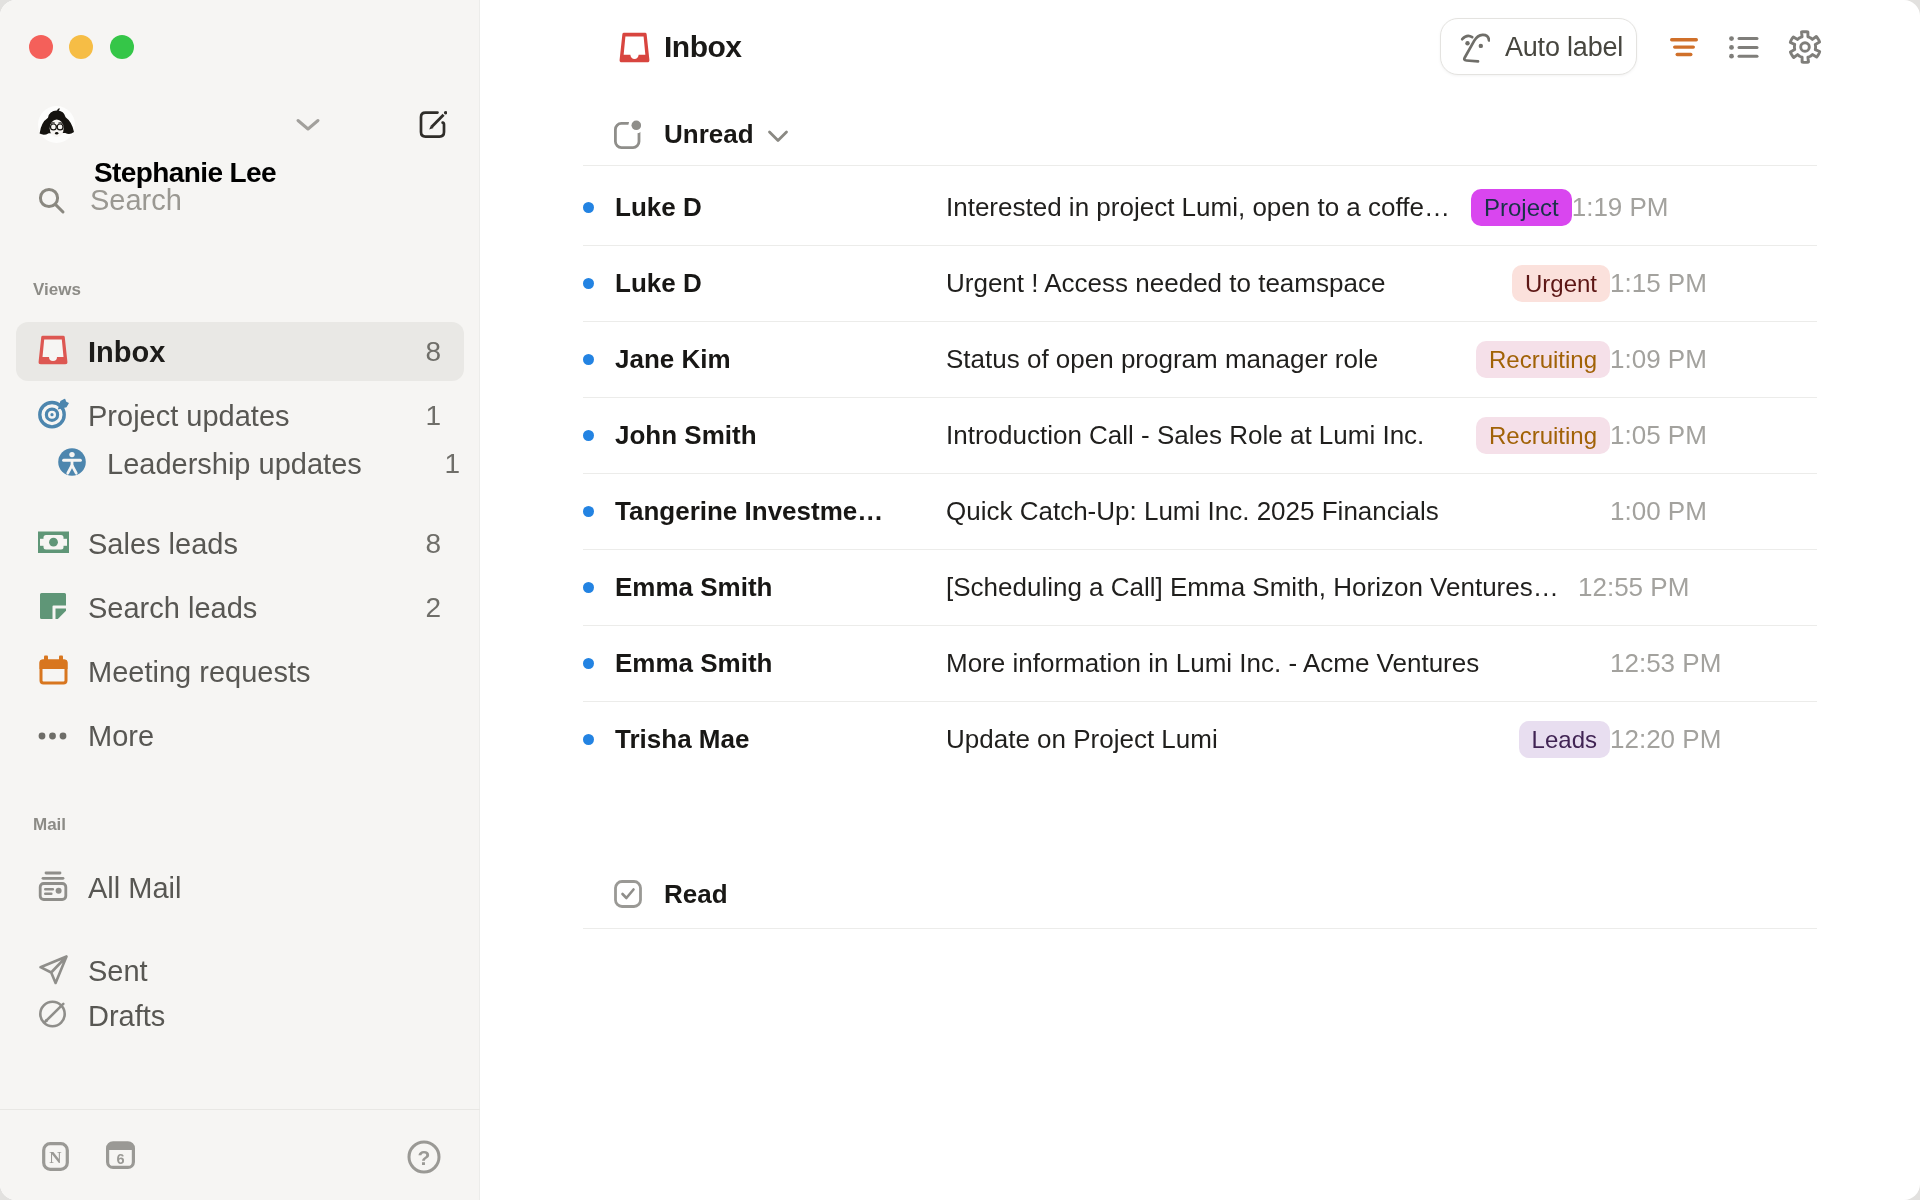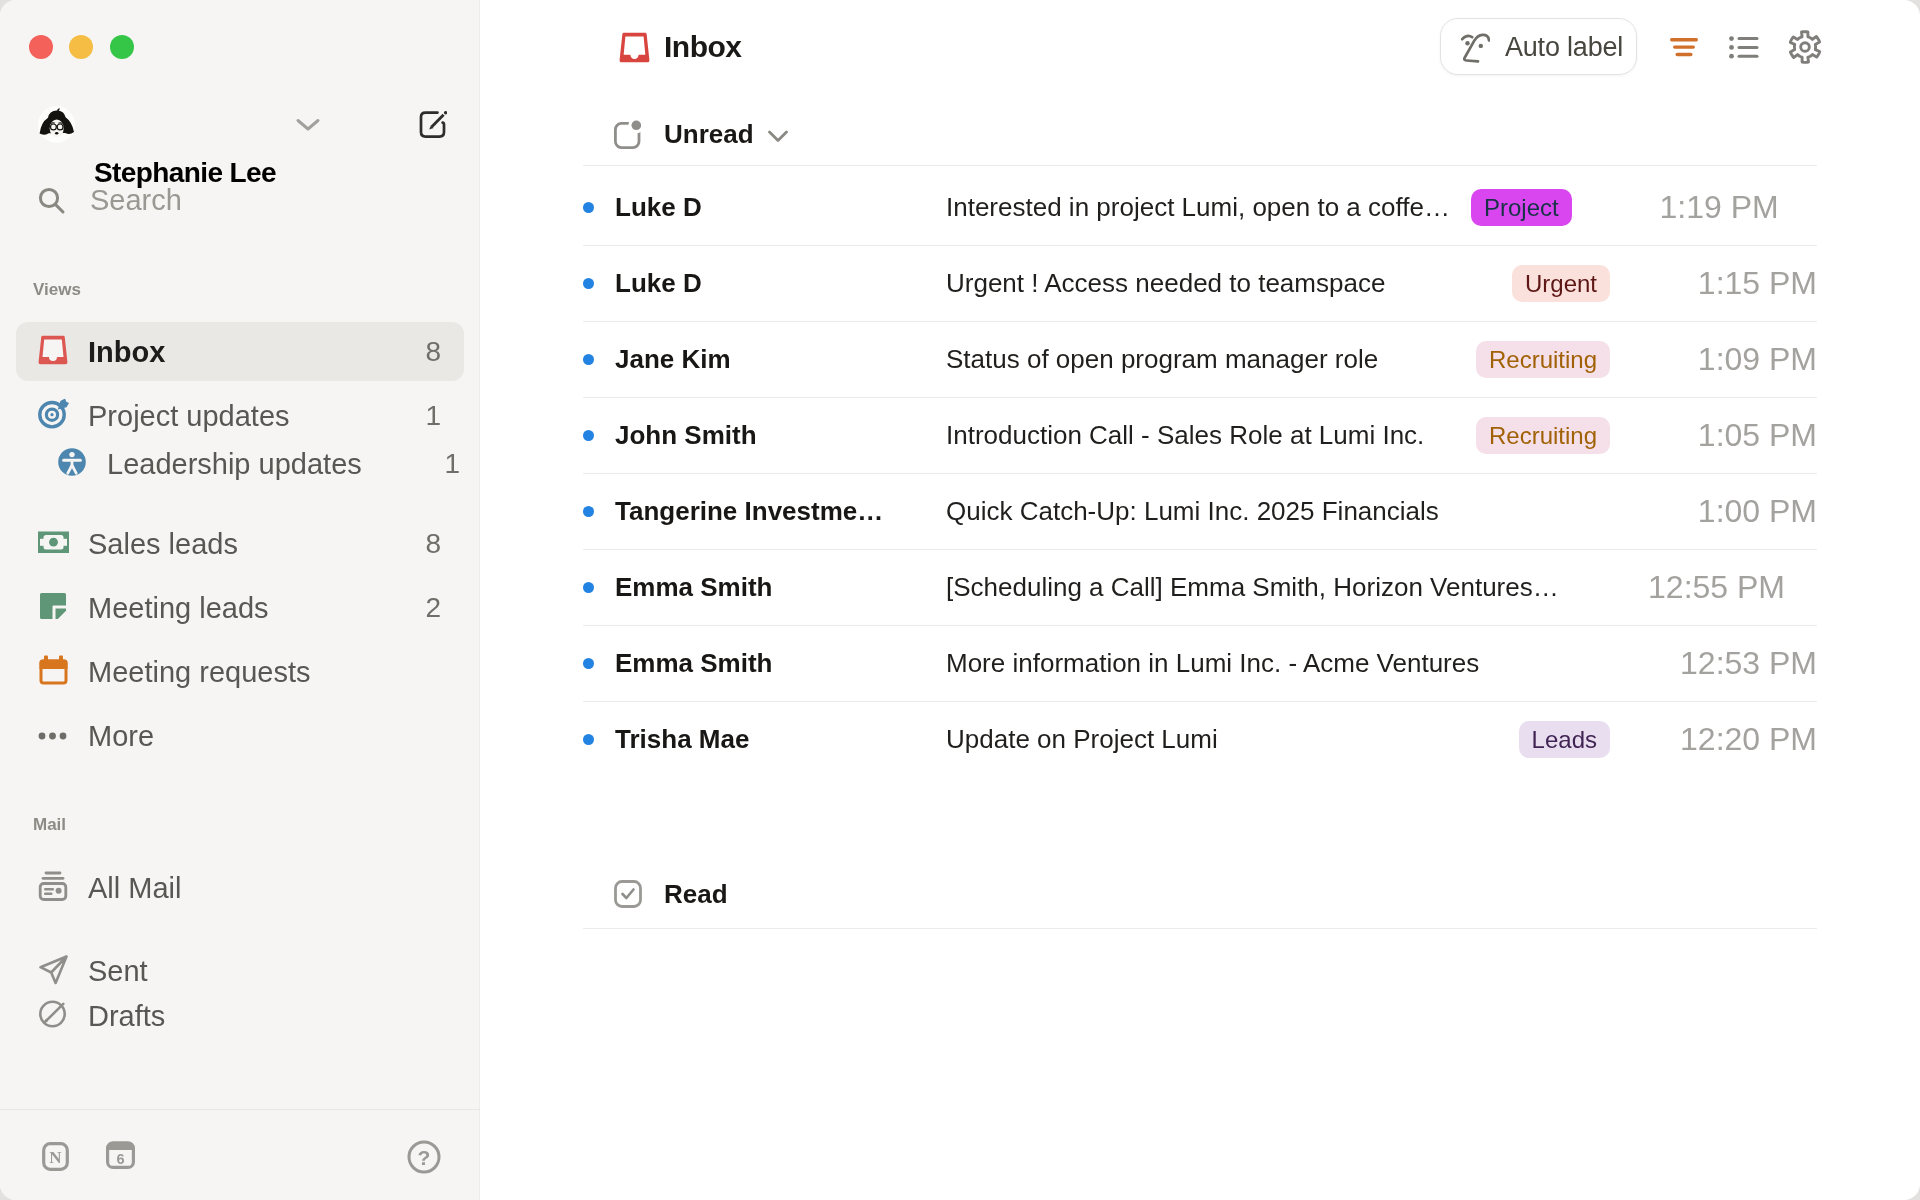--- a/index.html
+++ b/index.html
@@ -16,21 +16,21 @@
 
 .hdr-title { position:absolute; left:664px; top:47px; transform:translateY(-50%); font-size:30px; font-weight:700; color:#1a1917; letter-spacing:-0.5px; }
 .sechdr { position:absolute; font-size:26px; font-weight:600; color:#191816; }
 .divline { position:absolute; left:583px; width:1234px; height:1px; background:#ececea; }
 .mrow { position:absolute; left:583px; width:1234px; height:76px; display:flex; align-items:center; }
 .mrow .dot { width:11px; height:11px; border-radius:50%; background:#2383e2; margin-right:21px; flex:none; }
 .mrow .nm { width:331px; flex:none; font-size:26px; font-weight:700; color:#181715; white-space:nowrap; overflow:hidden; }
 .mrow .nm span { display:inline-block; max-width:275px; overflow:hidden; text-overflow:ellipsis; vertical-align:bottom; }
 .mrow .sub { flex:1 1 auto; font-size:26px; font-weight:400; color:#201f1d; white-space:nowrap; overflow:hidden; text-overflow:ellipsis; margin-right:14px; }
 .mrow .tag { flex:none; height:37px; line-height:37px; border-radius:10px; padding:0 13px; font-size:24px; font-weight:500; margin-right:0; }
-.mrow .tm { flex:none; width:207px; text-align:right; font-size:32px; font-weight:400; color:#a3a29e; }
+.mrow .tm { flex:none; width:207px; text-align:left; font-size:26px; font-weight:400; color:#a3a29e; }
 .t-blue { background:#d946ef; color:#183347; }
 .t-red { background:#fbe1dc; color:#5d1715; }
 .t-pink { background:#f5e0e9; color:#a16207;text-align:right; }
 .t-purple { background:#e8def0; color:#412454; }
 </style>
 </head>
 <body>
 <div id="win">
   <div id="side">
 
@@ -107,21 +107,21 @@
 <circle cx="15.5" cy="15.2" r="4.4" fill="#5f9677"></circle>
 </svg></div>
       <div class="lbl">Sales leads</div>
       <div class="cnt">8</div>
     </div>
     <div class="navrow" style="top:578px;">
       <div class="ic"><svg width="30" height="30" viewBox="0 0 30 30">
 <path d="M2,3.5 Q2,2 3.5,2 L26.5,2 Q28,2 28,3.5 L28,14.5 L15.5,14.5 Q14.5,14.5 14.5,15.5 L14.5,28 L3.5,28 Q2,28 2,26.5 Z" fill="#5f9677"></path>
 <path d="M17.5,17.5 L28,17.5 L28,19.8 L19.8,28 L17.5,28 Z" fill="#5f9677"></path>
 </svg></div>
-      <div class="lbl">Meeting leads</div>
+      <div class="lbl">Search leads</div>
       <div class="cnt">2</div>
     </div>
     <div class="navrow" style="top:706px;">
       <div class="ic"><svg width="31" height="10" viewBox="0 0 31 10" style="margin-top:2px;">
 <circle cx="4" cy="5" r="3.4" fill="#6e6d68"></circle>
 <circle cx="14.5" cy="5" r="3.4" fill="#6e6d68"></circle>
 <circle cx="25" cy="5" r="3.4" fill="#6e6d68"></circle>
 </svg></div>
       <div class="lbl">More</div>
     </div>

